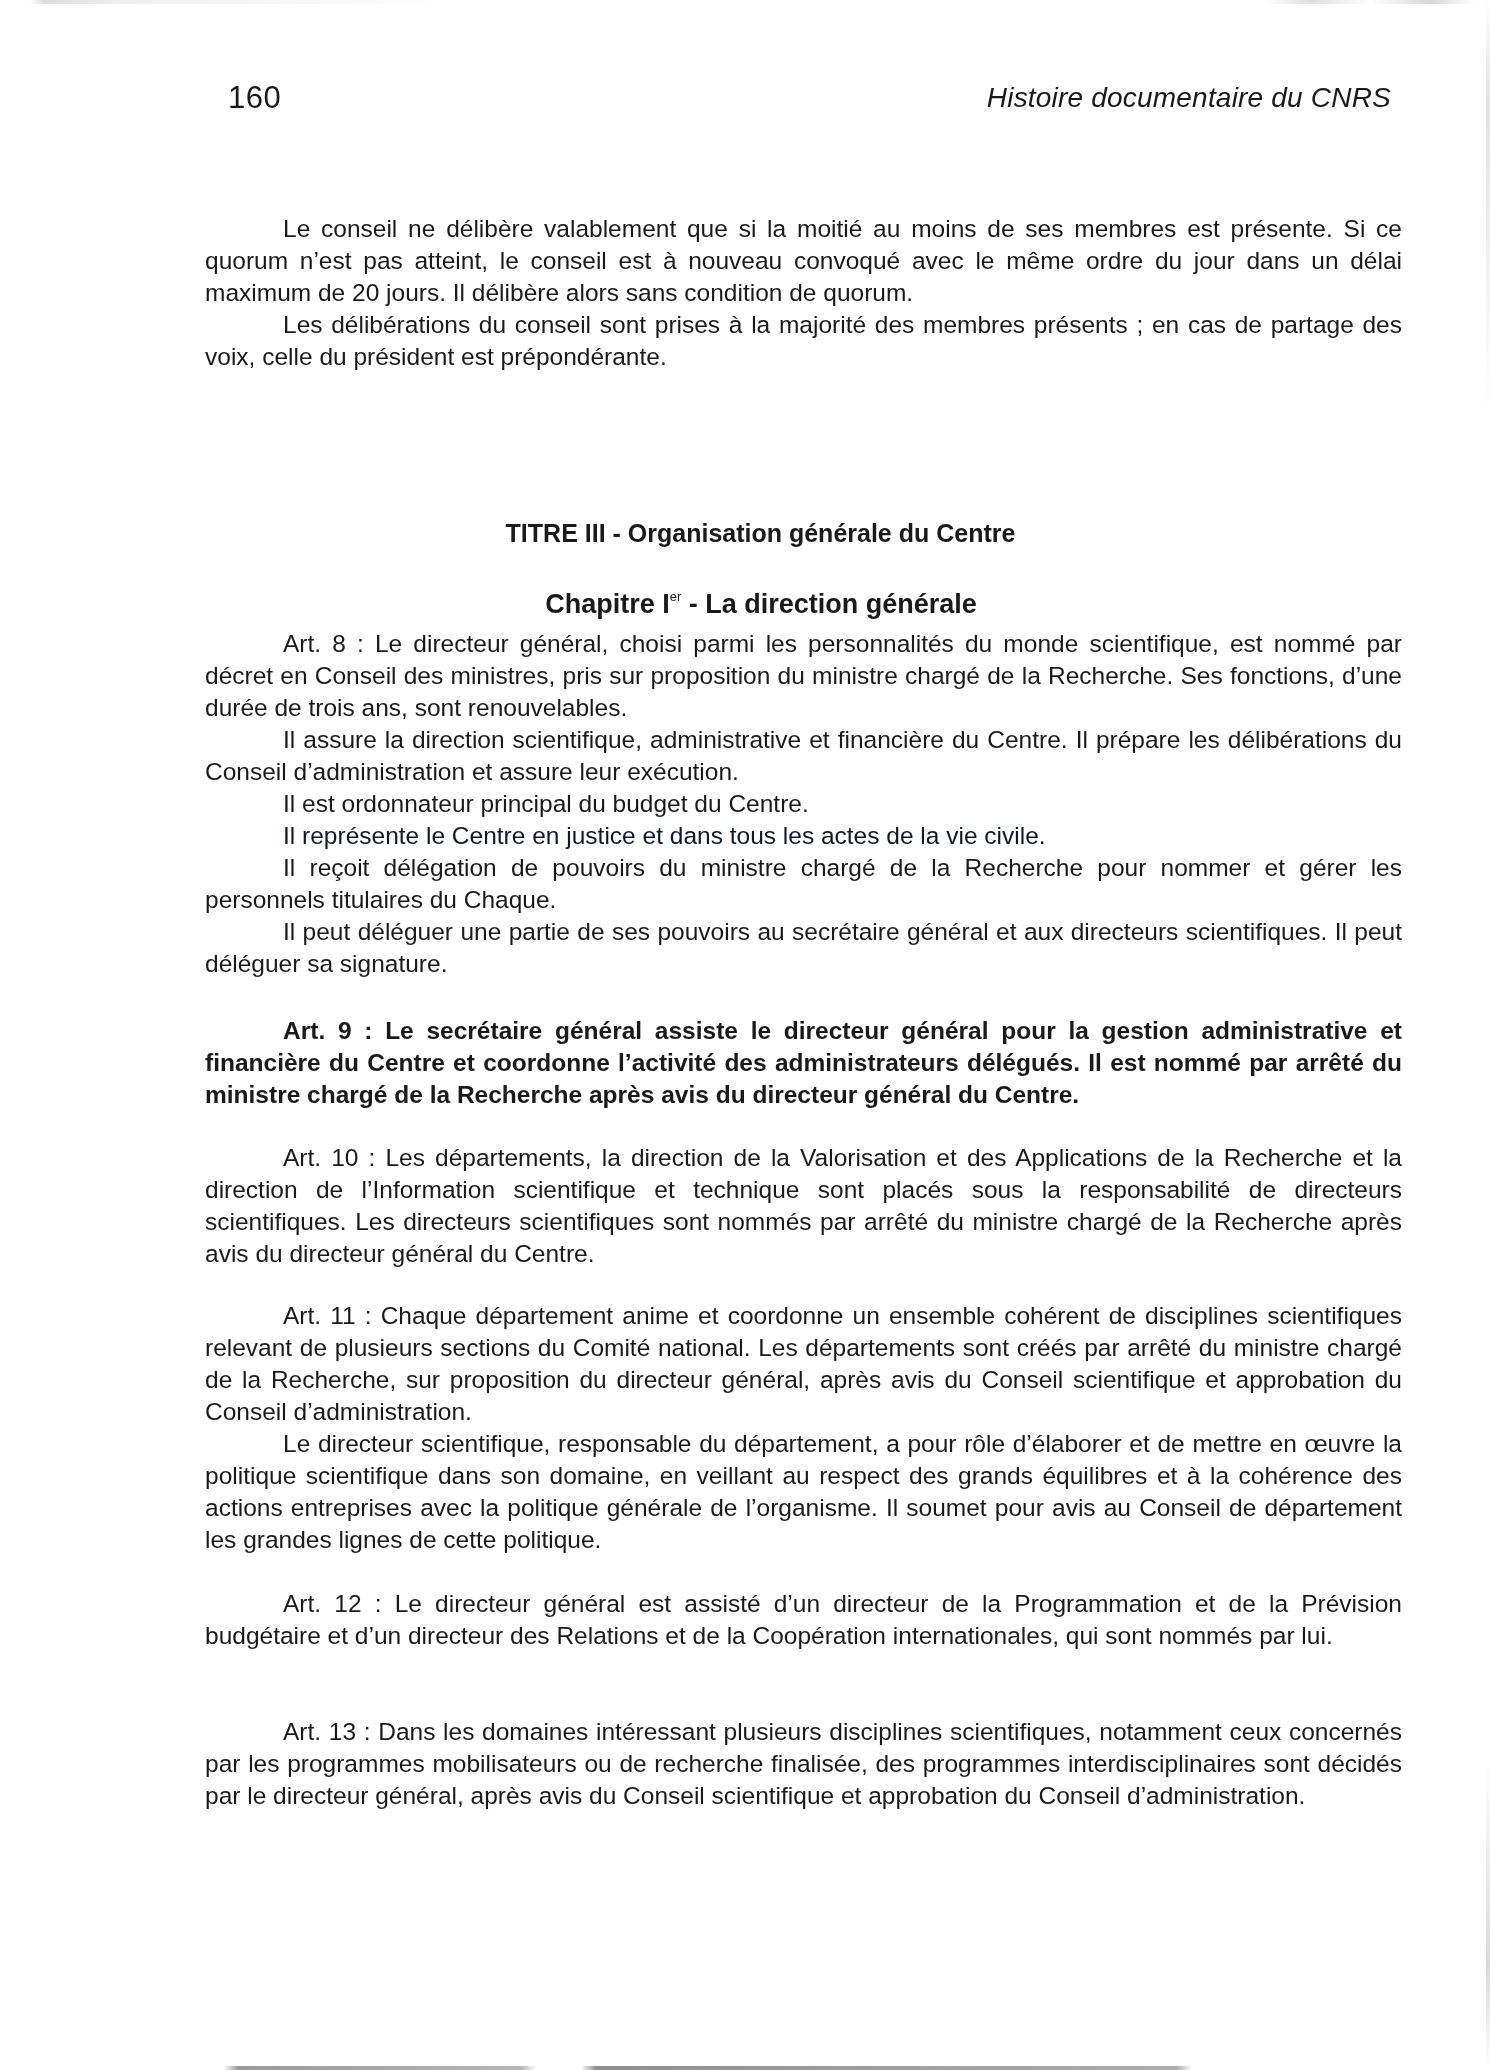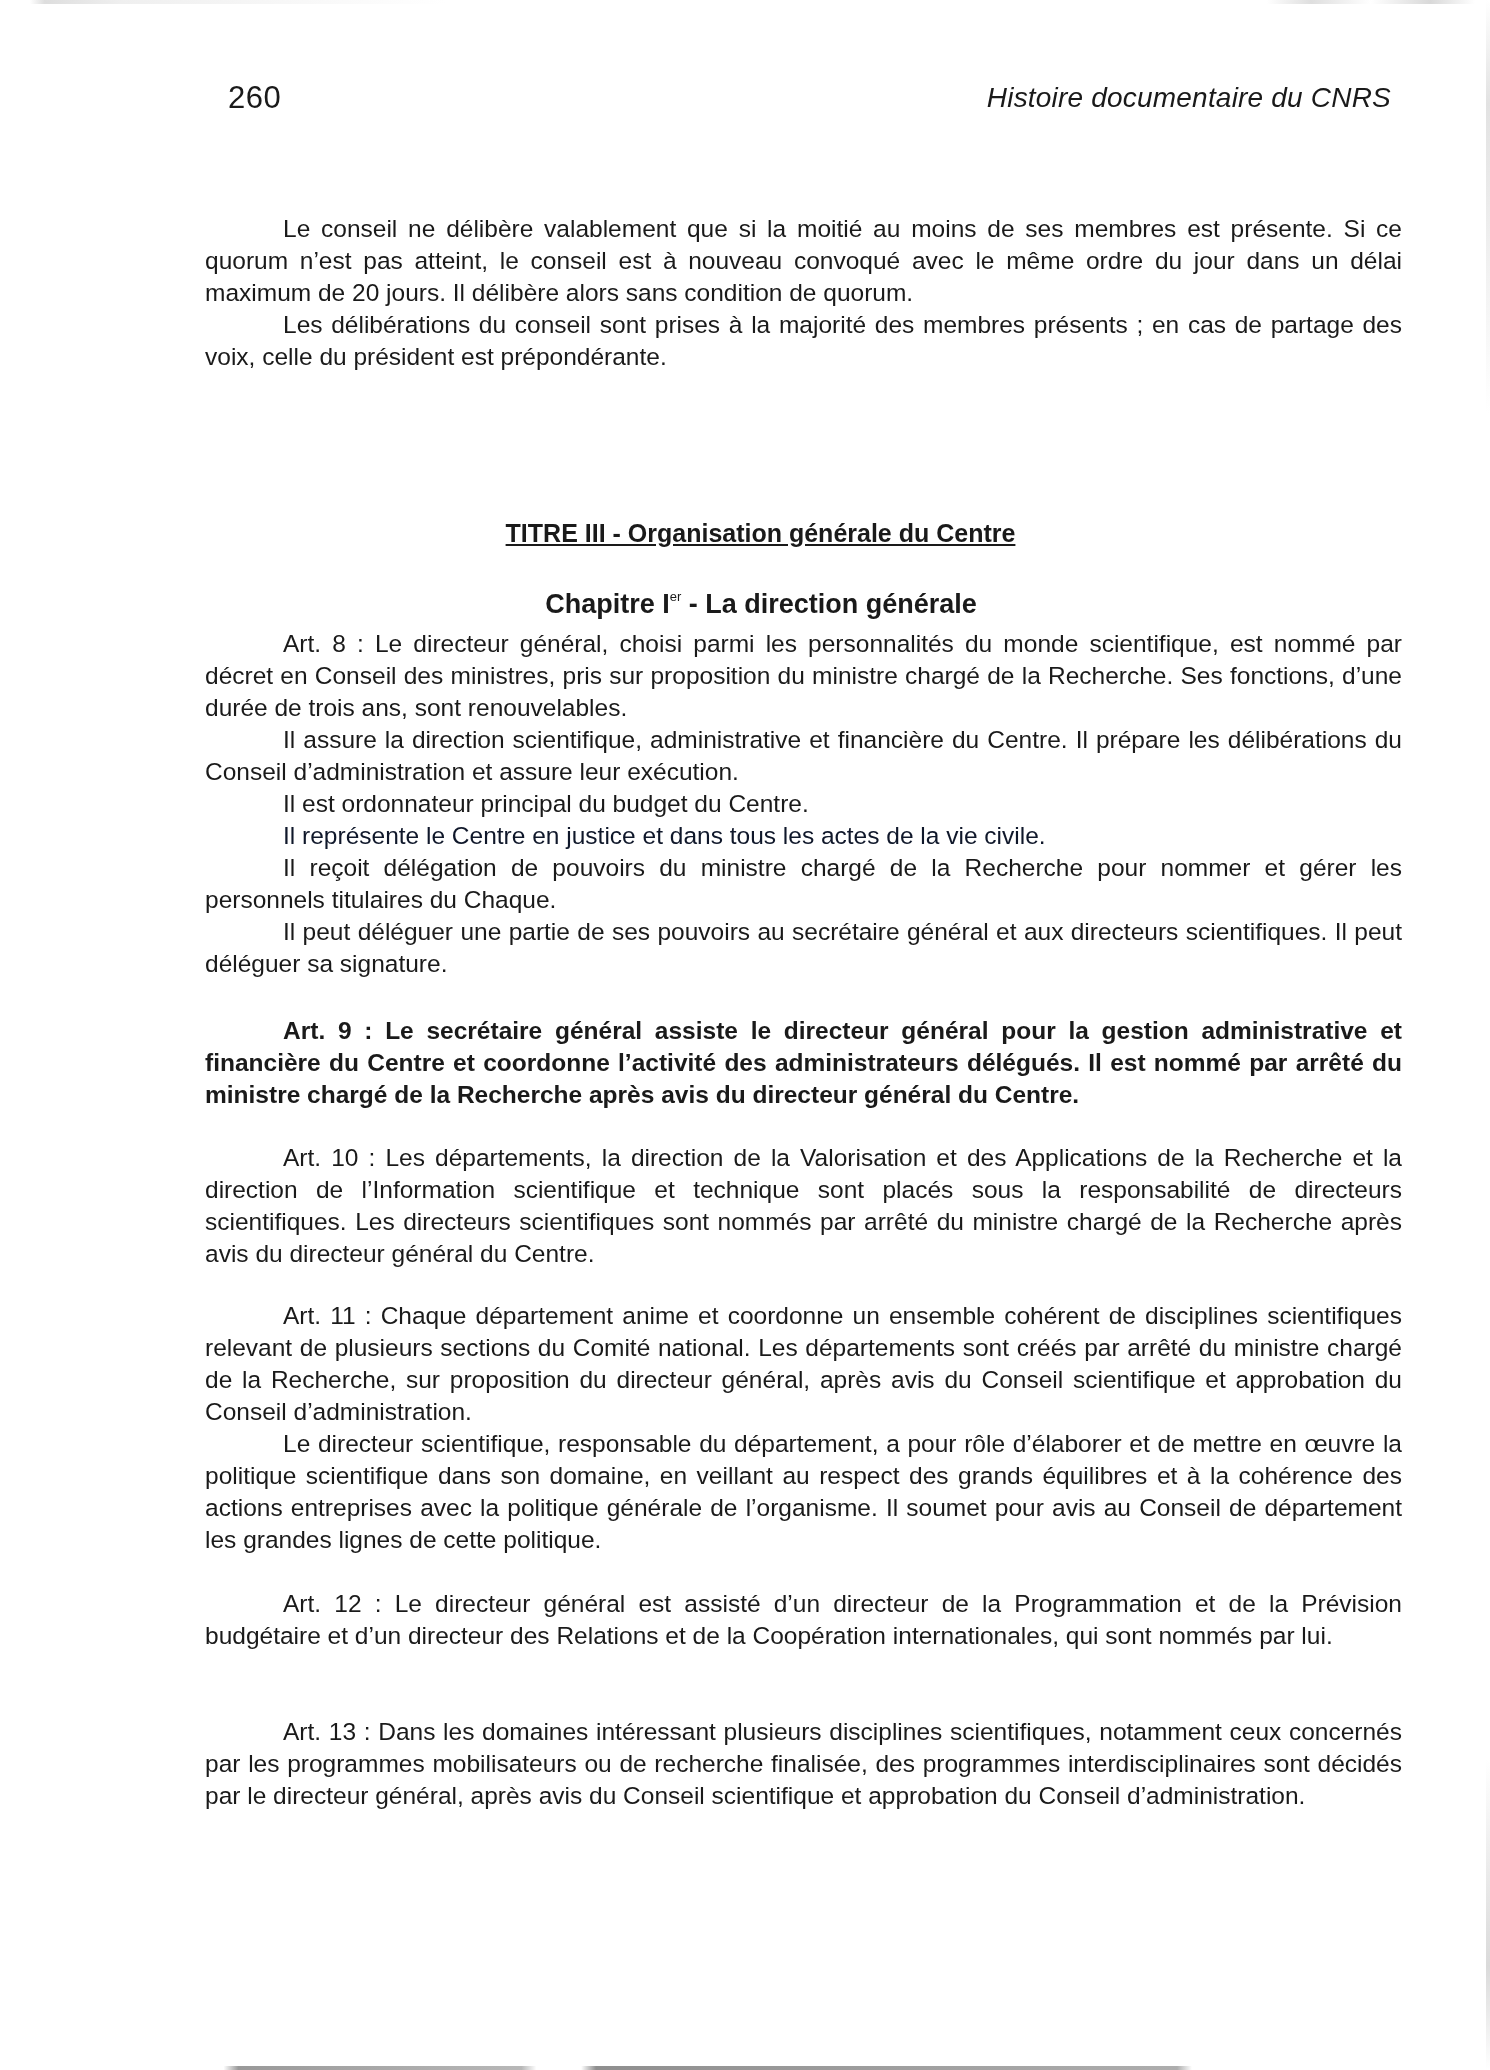--- a/index.html
+++ b/index.html
@@ -74,21 +74,20 @@
       left: 0;
       width: 1490px;
       text-align: center;
       font-size: 25px;
     }
     .heading.titre {
       top: 498px;
       font-weight: 600;
       padding-left: 31px;
       box-sizing: border-box;
-      text-decoration: underline;
     }
     .heading.chapitre {
       top: 562px;
       font-size: 27px;
       font-weight: 600;
       padding-left: 32px;
       box-sizing: border-box;
     }
     .heading sup {
       font-size: 13px;
@@ -98,21 +97,21 @@
     .tinted { color: #0f172a; }
   </style>
 </head>
 <body>
 
 <div class="scan-edge-top"></div>
 <div class="scan-edge-right"></div>
 <div class="scan-edge-bottom"></div>
 
 <header class="page-header">
-  <span class="page-number">260</span>
+  <span class="page-number">160</span>
   <span class="running-title">Histoire documentaire du CNRS</span>
 </header>
 
 <section class="block" style="top:213px;">
   <p>Le conseil ne délibère valablement que si la moitié au moins de ses membres est présente. Si ce quorum n’est pas atteint, le conseil est à nouveau convoqué avec le même ordre du jour dans un délai maximum de 20 jours. Il délibère alors sans condition de quorum.</p>
   <p>Les délibérations du conseil sont prises à la majorité des membres présents ; en cas de partage des voix, celle du président est prépondérante.</p>
 </section>
 
 <h2 class="heading titre">TITRE III - Organisation générale du Centre</h2>
 

